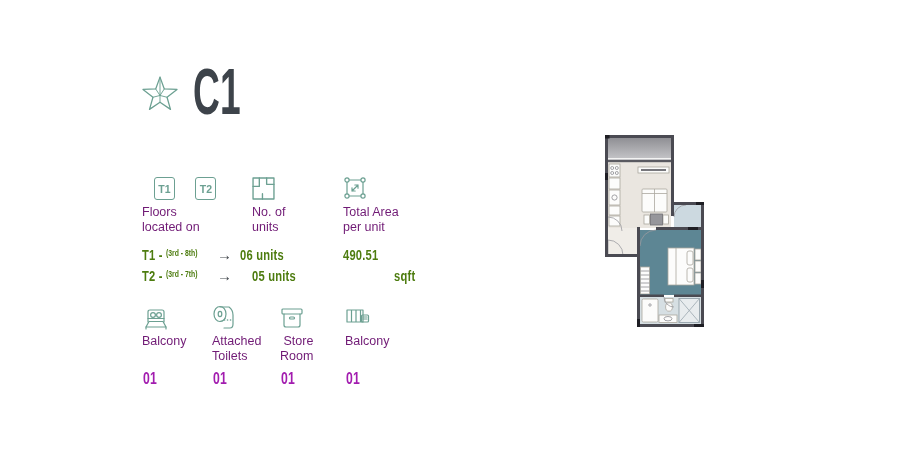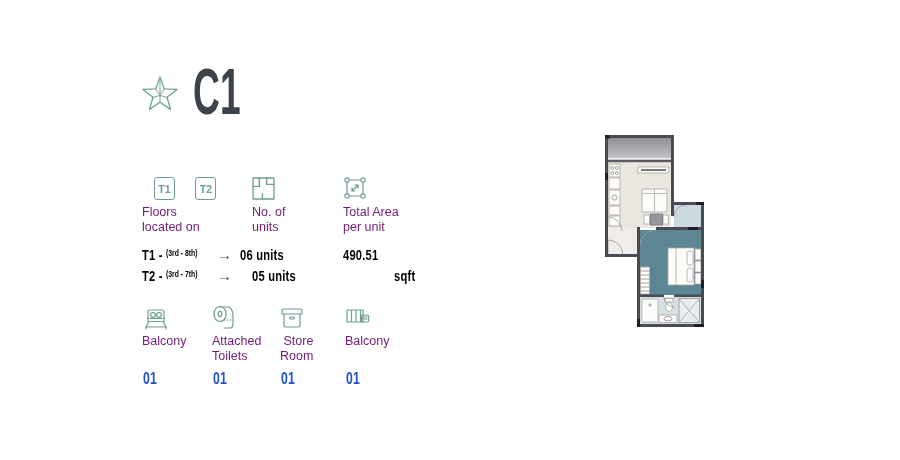--- a/index.html
+++ b/index.html
@@ -5,24 +5,24 @@
   html,body{margin:0;padding:0;background:#ffffff;}
   #stage{
     position:relative;width:900px;height:460px;background:#ffffff;overflow:hidden;
     font-family:"Liberation Sans","DejaVu Sans",sans-serif;color:#3e444b;
   }
   .abs{position:absolute;}
   
   .cn{display:inline-block;transform:scaleX(0.72);transform-origin:0 0;white-space:nowrap;letter-spacing:.3px;}
   .unit-code{font-size:64px;font-weight:700;color:#3d434a;line-height:1;}
   .label{color:#701a75;font-size:12.5px;line-height:15px;}
-  .val{font-weight:700;color:#000000;font-size:15.5px;line-height:21px;}
+  .val{font-weight:700;color:#4d7c0f;font-size:15.5px;line-height:21px;}
   .range{font-size:9.5px;position:relative;top:-4.5px;letter-spacing:0;}
   .arrow{color:#43484d;font-size:15px;font-weight:400;}
-  .count{font-weight:700;font-size:17px;color:#1d4ed8;}
+  .count{font-weight:700;font-size:17px;color:#a21caf;}
   .tbox{
     display:inline-flex;align-items:center;justify-content:center;
     width:19px;height:21px;border:1.4px solid #6ca092;border-radius:3px;
     color:#6ca092;font-size:10.5px;font-weight:700;margin-right:4px;margin-left:12px;
   }
   .icon-svg{stroke:#6ca092;fill:none;stroke-width:1.3;stroke-linecap:round;stroke-linejoin:round;}
 </style>
 </head>
 <body>
 

